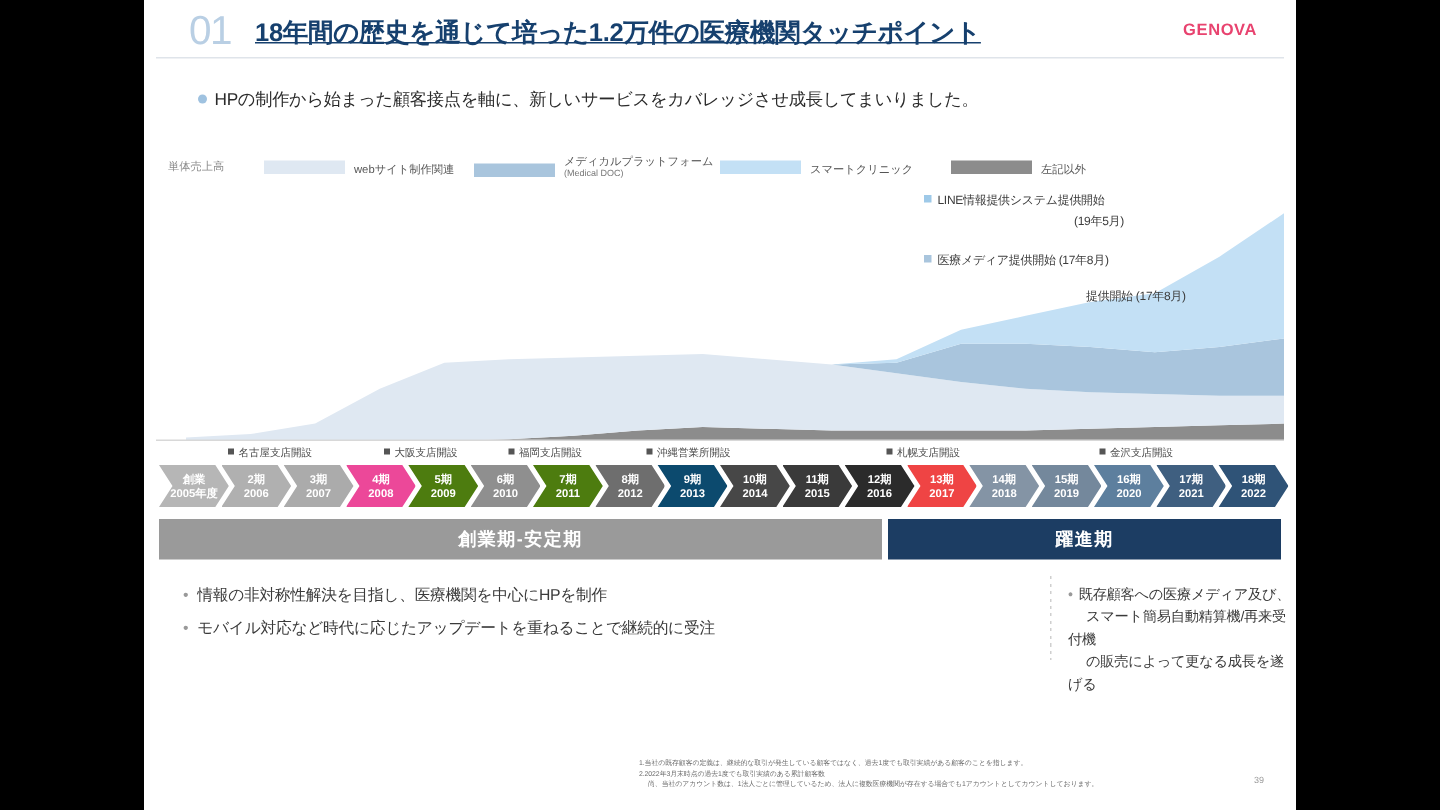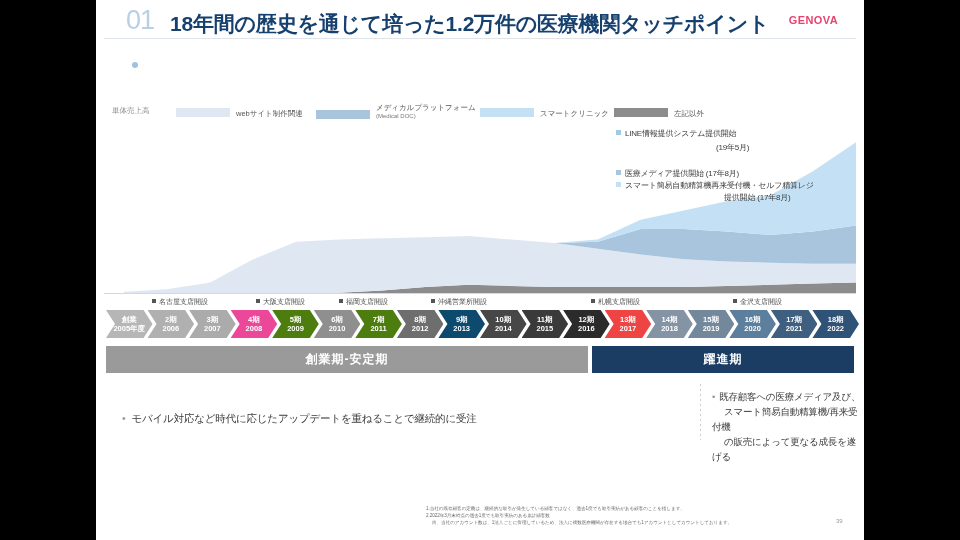--- a/index.html
+++ b/index.html
@@ -4,21 +4,21 @@
 <style>
   html,body{margin:0;padding:0;background:#000;}
   body{width:960px;height:540px;overflow:hidden;font-family:"Liberation Sans","DejaVu Sans",sans-serif;}
   #slide{position:absolute;left:96px;top:0;width:768px;height:540px;background:#ffffff;overflow:hidden;}
   #leftbar{position:absolute;left:0;top:0;width:96px;height:540px;background:#000;}
   #rightbar{position:absolute;left:864px;top:0;width:96px;height:540px;background:#000;}
 
   
   .hdr{position:absolute;left:0;top:4px;width:768px;height:34px;}
   .hdr-num{position:absolute;left:30px;top:1px;font-size:27px;color:#b9cfe4;letter-spacing:-1px;font-weight:400;}
-  .hdr-title{position:absolute;left:74px;top:6px;font-size:21px;font-weight:bold;color:#16406e;letter-spacing:-0.2px;white-space:nowrap;}
+  .hdr-title{position:absolute;left:74px;top:6px;font-size:17px;font-weight:bold;color:#16406e;letter-spacing:-0.2px;white-space:nowrap;text-decoration:underline;}
   .hdr-logo{position:absolute;right:26px;top:10px;font-size:11px;font-weight:bold;color:#e8436f;letter-spacing:0.4px;}
   .hdr-rule{position:absolute;left:8px;top:38px;width:752px;height:1px;background:#dfe4ea;}
 
   
   .lead{position:absolute;left:36px;top:59px;font-size:11.5px;color:#2b2b2b;letter-spacing:-0.2px;white-space:nowrap;}
   .lead .dot{display:inline-block;width:6px;height:6px;border-radius:50%;background:#9fc2e0;margin-right:5px;vertical-align:1px;}
 
   
   .chart-wrap{position:absolute;left:8px;top:98px;width:752px;height:196px;}
   .legend{position:absolute;left:4px;top:4px;width:748px;height:22px;}
@@ -79,36 +79,36 @@
 <div id="slide">
 
   <div class="hdr">
     <div class="hdr-num">01</div>
     <div class="hdr-title">18年間の歴史を通じて培った1.2万件の医療機関タッチポイント</div>
     <div class="hdr-logo">GENOVA</div>
   </div>
   <div class="hdr-rule"></div>
 
   <div class="lead">
-    <span class="dot"></span>
+    <span class="dot"></span><span>HPの制作から始まった顧客接点を軸に、新しいサービスをカバレッジさせ成長してまいりました。</span>
   </div>
 
   <div class="chart-wrap">
     <div class="legend">
       <div class="leg-axis">単体売上高</div>
       <div class="leg-item" id="lg0" style="left:68px;">
         <span class="leg-sw" id="sw0" style="background: rgb(223, 232, 242);"></span><span class="leg-lb">webサイト制作関連</span>
       </div>
       <div class="leg-item" id="lg1" style="left:208px;">
         <span class="leg-sw" id="sw1" style="background: rgb(169, 197, 221);"></span><span class="leg-lb"><span>メディカルプラットフォーム</span><span class="leg-sub">(Medical DOC)</span></span>
       </div>
       <div class="leg-item" id="lg2" style="left:372px;">
         <span class="leg-sw" id="sw2" style="background: rgb(195, 224, 245);"></span><span class="leg-lb">スマートクリニック</span>
       </div>
-      <div class="leg-item" id="lg3" style="left:506px;">
+      <div class="leg-item" id="lg3" style="left:526px;">
         <span class="leg-sw" id="sw3" style="background: rgb(140, 140, 140);"></span><span class="leg-lb">左記以外</span>
       </div>
     </div>
 
     <div class="plot">
       <svg id="areaSvg" width="752" height="170" viewBox="0 0 752 170" preserveAspectRatio="none">
           <path d="M 20 170 L 20 170 L 63.05882352941176 170 L 106.11764705882352 170 L 149.1764705882353 170 L 192.23529411764704 170 L 235.29411764705884 168.84082555838282 L 278.3529411764706 166.52247667514843 L 321.4117647058823 163.04495335029685 L 364.4705882352941 160.7266044670625 L 407.5294117647059 161.88577890867967 L 450.5882352941177 163.04495335029685 L 493.64705882352945 163.04495335029685 L 536.7058823529412 163.04495335029685 L 579.7647058823529 163.04495335029685 L 622.8235294117646 161.88577890867967 L 665.8823529411765 160.7266044670625 L 708.9411764705882 159.5674300254453 L 752 158.4082555838281 L 752 170 L 708.9411764705882 170 L 665.8823529411765 170 L 622.8235294117646 170 L 579.7647058823529 170 L 536.7058823529412 170 L 493.64705882352945 170 L 450.5882352941177 170 L 407.5294117647059 170 L 364.4705882352941 170 L 321.4117647058823 170 L 278.3529411764706 170 L 235.29411764705884 170 L 192.23529411764704 170 L 149.1764705882353 170 L 106.11764705882352 170 L 63.05882352941176 170 L 20 170 Z" fill="#8c8c8c"></path>
           <path d="M 20 170 L 20 167.6816511167656 L 63.05882352941176 165.36330223353124 L 106.11764705882352 158.4082555838281 L 149.1764705882353 135.2247667514843 L 192.23529411764704 117.83715012722647 L 235.29411764705884 115.51880124399209 L 278.3529411764706 114.35962680237489 L 321.4117647058823 113.20045236075771 L 364.4705882352941 112.04127791914053 L 407.5294117647059 115.51880124399209 L 450.5882352941177 118.99632456884366 L 493.64705882352945 124.79219677692961 L 536.7058823529412 130.58806898501555 L 579.7647058823529 135.2247667514843 L 622.8235294117646 137.5431156347187 L 665.8823529411765 138.70229007633588 L 708.9411764705882 139.86146451795307 L 752 139.86146451795307 L 752 158.4082555838281 L 708.9411764705882 159.5674300254453 L 665.8823529411765 160.7266044670625 L 622.8235294117646 161.88577890867967 L 579.7647058823529 163.04495335029685 L 536.7058823529412 163.04495335029685 L 493.64705882352945 163.04495335029685 L 450.5882352941177 163.04495335029685 L 407.5294117647059 161.88577890867967 L 364.4705882352941 160.7266044670625 L 321.4117647058823 163.04495335029685 L 278.3529411764706 166.52247667514843 L 235.29411764705884 168.84082555838282 L 192.23529411764704 170 L 149.1764705882353 170 L 106.11764705882352 170 L 63.05882352941176 170 L 20 170 Z" fill="#dfe8f2"></path>
           <path d="M 20 167.6816511167656 L 20 167.6816511167656 L 63.05882352941176 165.36330223353124 L 106.11764705882352 158.4082555838281 L 149.1764705882353 135.2247667514843 L 192.23529411764704 117.83715012722647 L 235.29411764705884 115.51880124399209 L 278.3529411764706 114.35962680237489 L 321.4117647058823 113.20045236075771 L 364.4705882352941 112.04127791914053 L 407.5294117647059 115.51880124399209 L 450.5882352941177 118.99632456884366 L 493.64705882352945 117.83715012722647 L 536.7058823529412 105.08623126943739 L 579.7647058823529 105.08623126943739 L 622.8235294117646 107.40458015267177 L 665.8823529411765 110.88210347752333 L 708.9411764705882 107.40458015267177 L 752 101.60870794458582 L 752 139.86146451795307 L 708.9411764705882 139.86146451795307 L 665.8823529411765 138.70229007633588 L 622.8235294117646 137.5431156347187 L 579.7647058823529 135.2247667514843 L 536.7058823529412 130.58806898501555 L 493.64705882352945 124.79219677692961 L 450.5882352941177 118.99632456884366 L 407.5294117647059 115.51880124399209 L 364.4705882352941 112.04127791914053 L 321.4117647058823 113.20045236075771 L 278.3529411764706 114.35962680237489 L 235.29411764705884 115.51880124399209 L 192.23529411764704 117.83715012722647 L 149.1764705882353 135.2247667514843 L 106.11764705882352 158.4082555838281 L 63.05882352941176 165.36330223353124 L 20 167.6816511167656 Z" fill="#a9c5dd"></path>
           <path d="M 20 167.6816511167656 L 20 167.6816511167656 L 63.05882352941176 165.36330223353124 L 106.11764705882352 158.4082555838281 L 149.1764705882353 135.2247667514843 L 192.23529411764704 117.83715012722647 L 235.29411764705884 115.51880124399209 L 278.3529411764706 114.35962680237489 L 321.4117647058823 113.20045236075771 L 364.4705882352941 112.04127791914053 L 407.5294117647059 115.51880124399209 L 450.5882352941177 118.99632456884366 L 493.64705882352945 115.51880124399209 L 536.7058823529412 95.81283573649986 L 579.7647058823529 86.53944020356236 L 622.8235294117646 77.26604467062484 L 665.8823529411765 71.4701724625389 L 708.9411764705882 47.1275091885779 L 752 18.148148148148152 L 752 101.60870794458582 L 708.9411764705882 107.40458015267177 L 665.8823529411765 110.88210347752333 L 622.8235294117646 107.40458015267177 L 579.7647058823529 105.08623126943739 L 536.7058823529412 105.08623126943739 L 493.64705882352945 117.83715012722647 L 450.5882352941177 118.99632456884366 L 407.5294117647059 115.51880124399209 L 364.4705882352941 112.04127791914053 L 321.4117647058823 113.20045236075771 L 278.3529411764706 114.35962680237489 L 235.29411764705884 115.51880124399209 L 192.23529411764704 117.83715012722647 L 149.1764705882353 135.2247667514843 L 106.11764705882352 158.4082555838281 L 63.05882352941176 165.36330223353124 L 20 167.6816511167656 Z" fill="#c3e0f5"></path>
@@ -118,23 +118,20 @@
 
     <div class="ann" style="left:512px;top:30px;">
       <span class="b" id="ab0" style="background: rgb(158, 201, 232);"></span><span>LINE情報提供システム提供開始</span>
     </div>
     <div class="ann" style="left:612px;top:44px;">
       <span>(19年5月)</span>
     </div>
     <div class="ann" style="left:512px;top:70px;">
       <span class="b" id="ab1" style="background: rgb(169, 197, 221);"></span><span>医療メディア提供開始 (17年8月)</span>
     </div>
-    <div class="ann" style="left:512px;top:82px;">
-      <span class="b" id="ab2" style="background: rgb(195, 224, 245);"></span><span>スマート簡易自動精算機再来受付機・セルフ精算レジ</span>
-    </div>
     <div class="ann" style="left:620px;top:94px;">
       <span>提供開始 (17年8月)</span>
     </div>
   </div>
 
   <div class="branches" id="branchRow">
       <div class="br" style="left: 48px;"><i></i><span>名古屋支店開設</span></div>
       <div class="br" style="left: 152px;"><i></i><span>大阪支店開設</span></div>
       <div class="br" style="left: 235px;"><i></i><span>福岡支店開設</span></div>
       <div class="br" style="left: 327px;"><i></i><span>沖縄営業所開設</span></div>
@@ -213,20 +210,23 @@
       </div>
       <div class="chev" style="left: 706.444px; width: 46.5556px; background: rgb(47, 83, 119); z-index: 1;">
         <div class="t1">18期</div>
         <div class="t2">2022</div>
       </div>
     </div>
 
   <div class="phase phase-l">創業期-安定期</div>
   <div class="phase phase-r">躍進期</div>
 
+  <div class="bl" style="left:26px;top:390px;">
+    <span class="m">•</span><span>情報の非対称性解決を目指し、医療機関を中心にHPを制作</span>
+  </div>
   <div class="bl" style="left:26px;top:412px;">
     <span class="m">•</span><span>モバイル対応など時代に応じたアップデートを重ねることで継続的に受注</span>
   </div>
   <div class="vdiv"></div>
   <div class="bl-r">
     <span class="m" style="color:#999;margin-right:4px;">•</span><span>既存顧客への医療メディア及び、</span><br>
     <span style="margin-left:12px;">スマート簡易自動精算機/再来受付機</span><br>
     <span style="margin-left:12px;">の販売によって更なる成長を遂げる</span>
   </div>
 

